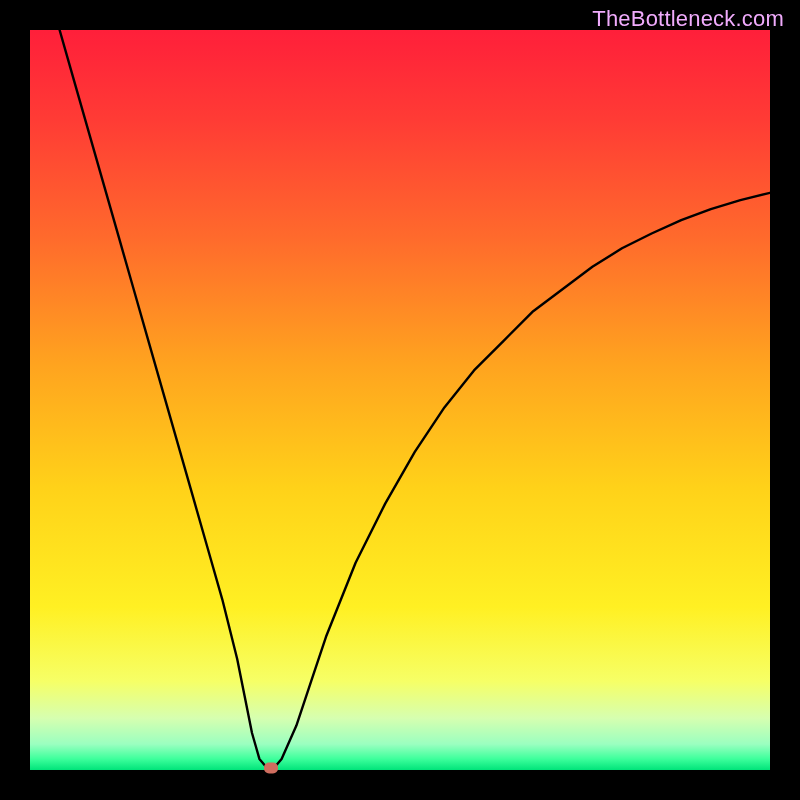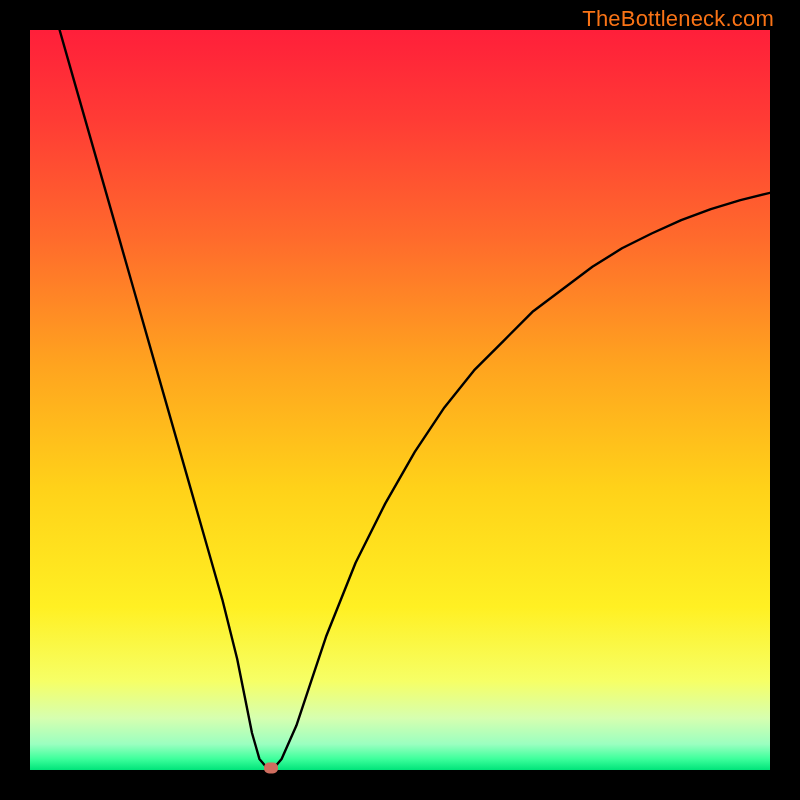--- a/index.html
+++ b/index.html
@@ -36,22 +36,22 @@
   .curve-svg {
     position: absolute;
     left: 0;
     top: 0;
     width: 100%;
     height: 100%;
   }
   .attribution {
     position: absolute;
     top: 6px;
-    right: 26px;
-    color: #f97316;
+    right: 16px;
+    color: #f0abfc;
     font-size: 22px;
     letter-spacing: 0.2px;
   }
   .marker {
     position: absolute;
     width: 14px;
     height: 11px;
     border-radius: 5px;
     background: #cf6d5f;
     transform: translate(-50%, -50%);

